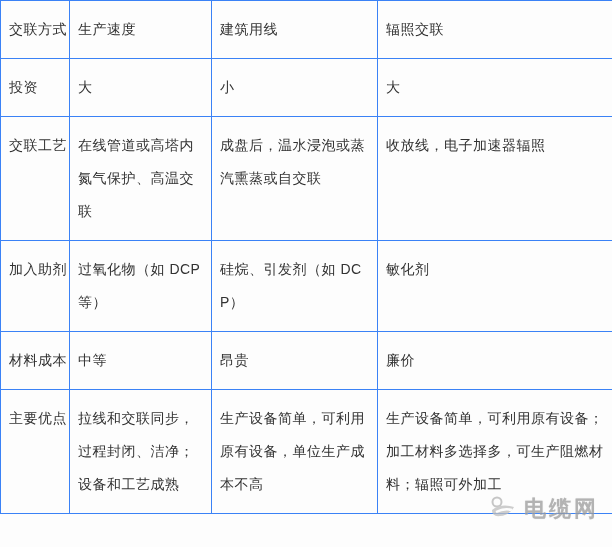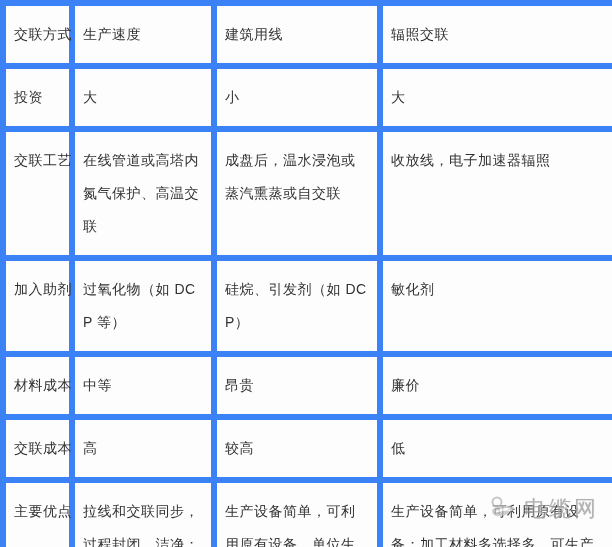--- a/index.html
+++ b/index.html
@@ -16,21 +16,21 @@
     overflow: hidden;
     color: #323232;
   }
   table.cmp {
     width: 612px;
     border-collapse: collapse;
     table-layout: fixed;
     font-size: 14px;
   }
   table.cmp td {
-    border: 6px solid #3b82f6;
+    border: 1px solid #3b82f6;
     padding: 12px 8px;
     line-height: 33px;
     vertical-align: top;
     color: #323232;
     letter-spacing: 0.5px;
     word-break: break-all;
   }
   table.cmp td.rowlabel {
     white-space: nowrap;
   }
@@ -40,21 +40,21 @@
     left: 488px;
     display: flex;
     align-items: center;
     gap: 2px;
     opacity: 0.75;
     pointer-events: none;
   }
   .watermark .wm-text {
     color: #9b9b9b;
     font-size: 22px;
-    font-weight: normal;
+    font-weight: bold;
     letter-spacing: 3px;
     text-shadow: 0 0 1px #c9c9c9;
   }
 </style>
 </head>
 <body>
 
 <div class="screen">
 
   <table class="cmp">
@@ -89,26 +89,20 @@
           <td>硅烷、引发剂（如 DCP）</td>
           <td>敏化剂</td>
         </tr>
         <tr>
           <td class="rowlabel">材料成本</td>
           <td>中等</td>
           <td>昂贵</td>
           <td>廉价</td>
         </tr>
         <tr>
-          <td class="rowlabel">交联成本</td>
-          <td>高</td>
-          <td>较高</td>
-          <td>低</td>
-        </tr>
-        <tr>
           <td class="rowlabel">主要优点</td>
           <td>拉线和交联同步，过程封闭、洁净；设备和工艺成熟</td>
           <td>生产设备简单，可利用原有设备，单位生产成本不高</td>
           <td>生产设备简单，可利用原有设备；加工材料多选择多，可生产阻燃材料；辐照可外加工</td>
         </tr>
       </tbody>
   </table>
 
   <div class="watermark">
     <span style="display:inline-block;line-height:0;">

